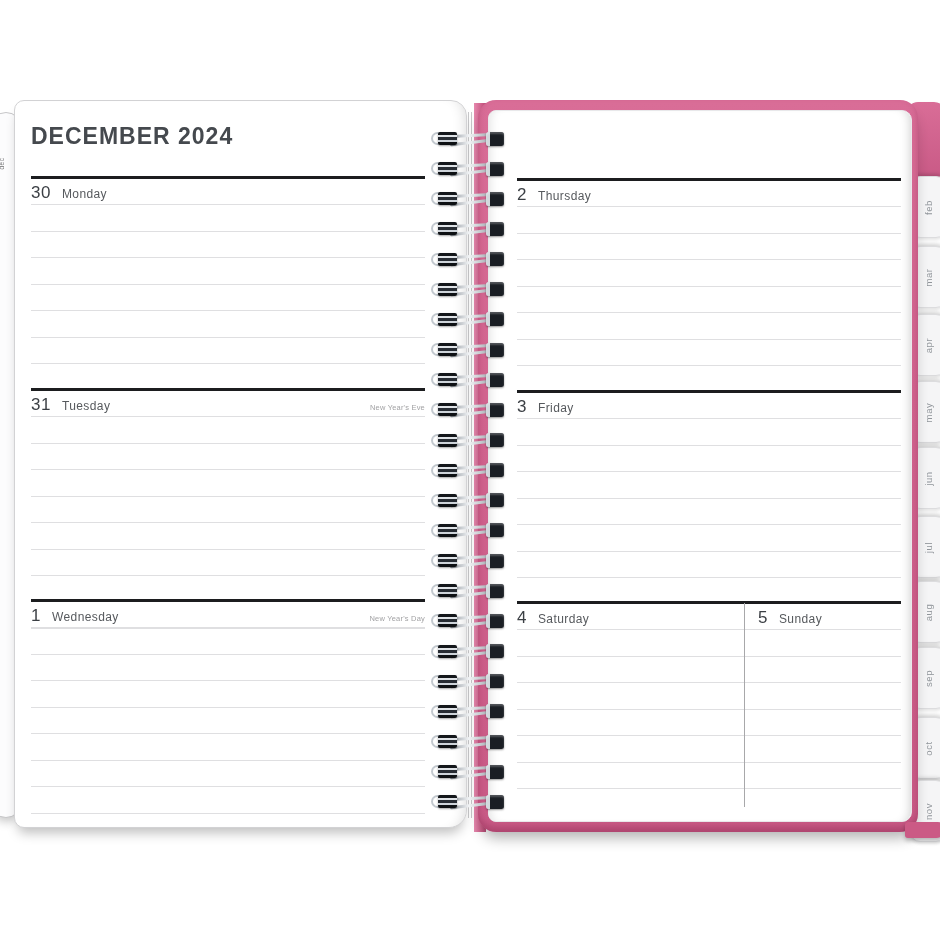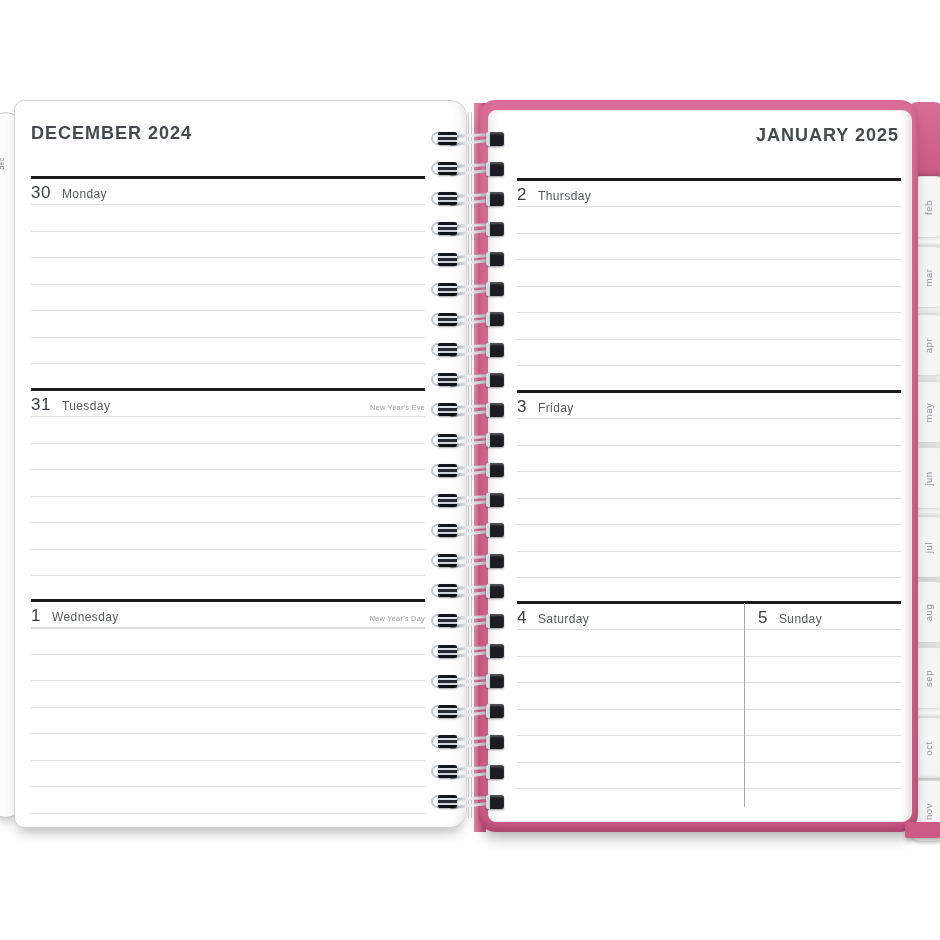--- a/index.html
+++ b/index.html
@@ -24,21 +24,21 @@
   }
 
   
   .page-left{
     position:absolute;left:14px;top:100px;width:453px;height:728px;
     background:#ffffff;border:1px solid #d2d2d4;border-radius:10px 16px 18px 10px;
     box-shadow:0 9px 12px -4px rgba(0,0,0,.25), inset -12px 0 14px -12px rgba(0,0,0,.16);
     z-index:2;box-sizing:border-box;
   }
   .month-title{
-    position:absolute;font-size:18px;font-weight:bold;letter-spacing:1px;
+    position:absolute;font-size:23px;font-weight:bold;letter-spacing:1px;
     color:#45494e;white-space:nowrap;
   }
   .page-left .month-title{left:16px;top:22px;}
   .content-l{position:absolute;left:16px;top:0;width:394px;height:728px;}
 
   
   .cover{
     position:absolute;left:478px;top:100px;width:440px;height:732px;
     background:linear-gradient(180deg,#d96d97 0%,#d2648f 40%,#c95a86 100%);
     border-radius:18px;z-index:2;
@@ -197,21 +197,20 @@
       <span class="tab-label">oct</span>
     </div>
   <div class="tab" style="top:780px">
       <span class="tab-label">nov</span>
     </div>
 
   <div class="cover"></div>
   <div class="corner"></div>
 
   <div class="page-right">
-    <div class="month-title">JANUARY 2025</div>
     <div class="content-r">
 
       <div class="rule-thick" style="top:67px"></div>
       <div class="day-head" style="top:73.5px">
         <span class="num">2</span>
         <span class="dname">Thursday</span>
       </div>
       <div class="ruled" style="top:69.5px;height:187px"></div>
 
       <div class="rule-thick" style="top:279px"></div>

